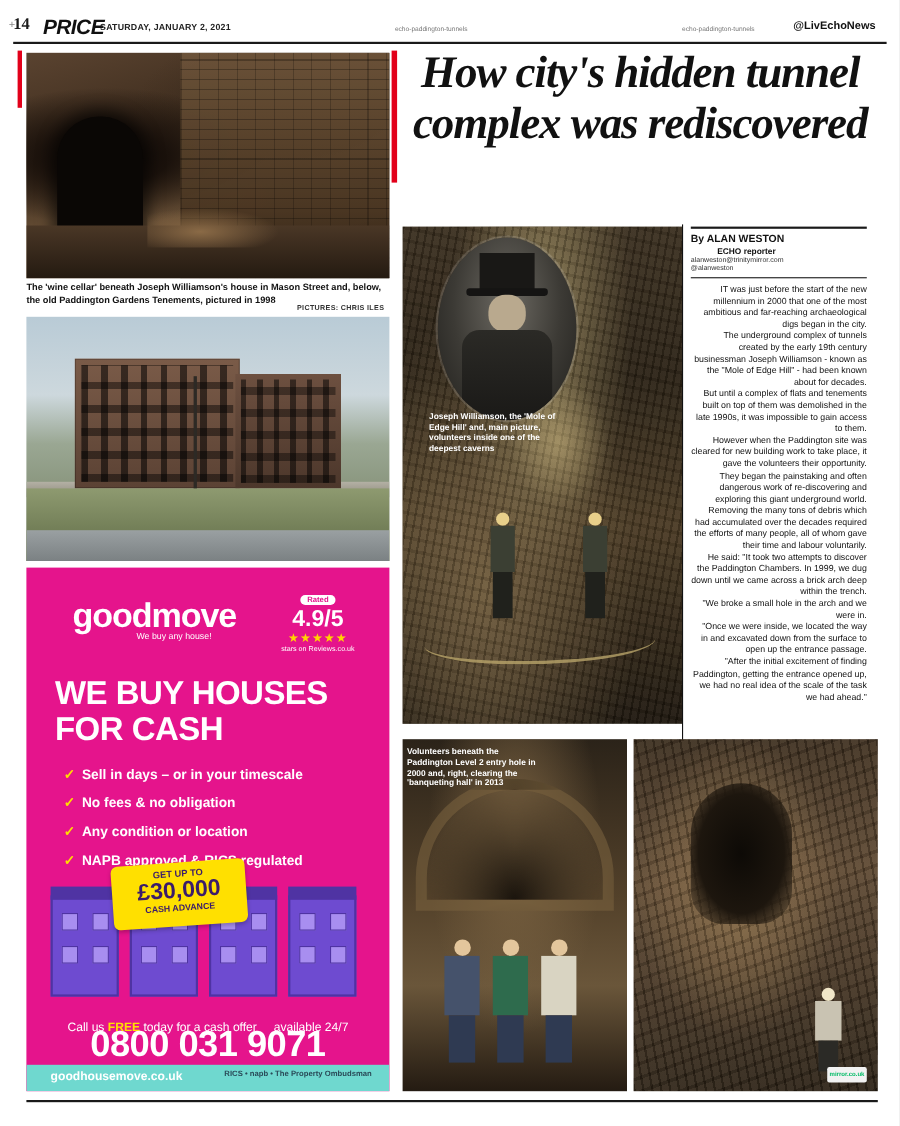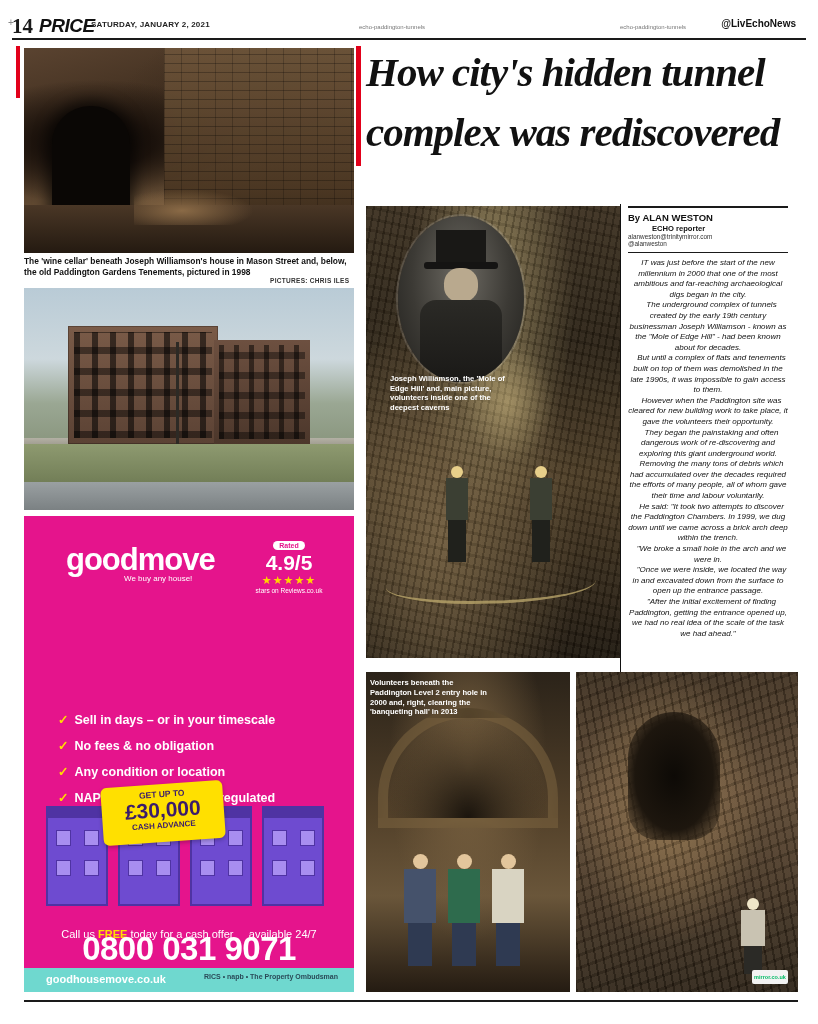--- a/index.html
+++ b/index.html
@@ -14,21 +14,21 @@
     background: #ffffff;
     overflow: hidden;
   }
 
   
   .masthead {
     position: absolute; left: 0; top: 14px; width: 818px; height: 26px;
   }
   .page-num {
     position: absolute; left: 12px; top: 0px;
-    font-size: 21px; font-weight: bold; color: #1a1a1a;
+    font-size: 15px; font-weight: bold; color: #1a1a1a;
     font-family: "Liberation Serif", serif;
   }
   .echo-logo {
     position: absolute; left: 39px; top: 1px;
     font-size: 19px; font-weight: bold; font-style: italic;
     letter-spacing: -0.5px; color: #111;
     font-family: "Liberation Sans", sans-serif;
   }
   .masthead-date {
     position: absolute; left: 91px; top: 6px;
@@ -148,23 +148,24 @@
   #photo-tenements .wall {
     position: absolute; left: 0; top: 150px; width: 100%; height: 14px;
     background: linear-gradient(180deg, #b3b0a4 0%, #8d897c 100%);
   }
 
   
   .headline {
     position: absolute; left: 366px; top: 42px; width: 432px;
     font-family: "Liberation Serif", serif;
     font-weight: bold; font-style: italic;
-    font-size: 41px; line-height: 60px;
+    font-size: 41px; line-height: 46px;
     letter-spacing: -1px;
     color: #111;
+    text-align: center;
   }
 
   
   #photo-main-cavern {
     left: 366px; top: 206px; width: 254px; height: 452px;
     background:
       radial-gradient(ellipse at 50% 18%, #8a7a52 0%, rgba(138,122,82,0) 45%),
       radial-gradient(ellipse at 30% 72%, #6e5a3b 0%, rgba(110,90,59,0) 55%),
       linear-gradient(180deg, #3b2f1f 0%, #2a2114 30%, #4a3a23 60%, #1d160d 100%);
   }
@@ -294,21 +295,21 @@
     font-size: 7.6px; font-weight: bold; color: #111; margin-top: 1px; margin-left: 24px;
   }
   .byline-mail, .byline-social {
     font-size: 6.4px; color: #333;
   }
   .story .rule2 {
     height: 1px; background: #1a1a1a; margin: 5px 0 5px 0;
   }
   .story p {
     font-size: 8px; line-height: 10.6px; color: #111;
-    text-align: center; margin-bottom: 0px; font-style: italic;
+    text-align: right; margin-bottom: 0px;
   }
   .story p + p { text-indent: 7px; }
   .story-box-line {
     position: absolute; left: 620px; top: 204px; width: 1px; height: 570px; background: #111;
   }
 
   
   #advert {
     position: absolute; left: 24px; top: 516px; width: 330px; height: 476px;
     background: #e5148c;
@@ -329,21 +330,21 @@
   #advert .rated .rated-score { font-size: 21px; font-weight: bold; line-height: 22px; }
   #advert .rated .rated-stars { font-size: 11px; color: #ffd400; letter-spacing: 1px; }
   #advert .rated .rated-src { font-size: 6.5px; line-height: 8px; }
 
   #advert .headline-ad {
     position: absolute; left: 26px; top: 98px; width: 290px;
     font-size: 30px; font-weight: bold; color: #fff; line-height: 33px;
     letter-spacing: -0.5px;
   }
   #advert .bullets {
-    position: absolute; left: 34px; top: 196px; width: 280px;
+    position: absolute; left: 34px; top: 180px; width: 280px;
   }
   #advert .bullet {
     font-size: 12.5px; font-weight: bold; color: #fff; margin-bottom: 11px;
   }
   #advert .bullet .tick { color: #ffe000; font-weight: bold; margin-right: 6px; }
 
   #advert .houses {
     position: absolute; left: 22px; bottom: 86px; width: 290px; height: 110px;
   }
   #advert .house {
@@ -518,20 +519,21 @@
     <div class="gm-logo">goodmove</div>
     <div class="gm-sub">We buy any house!</div>
 
     <div class="rated">
       <div class="rated-lbl">Rated</div>
       <div class="rated-score">4.9/5</div>
       <div class="rated-stars">★★★★★</div>
       <div class="rated-src">stars on Reviews.co.uk</div>
     </div>
 
+    <div class="headline-ad">WE BUY HOUSES FOR CASH</div>
 
     <div class="bullets">
       <div class="bullet"><span class="tick">✓</span><span>Sell in days – or in your timescale</span></div>
       <div class="bullet"><span class="tick">✓</span><span>No fees &amp; no obligation</span></div>
       <div class="bullet"><span class="tick">✓</span><span>Any condition or location</span></div>
       <div class="bullet"><span class="tick">✓</span><span>NAPB approved &amp; RICS regulated</span></div>
     </div>
 
     <div class="houses">
       <div class="house h1">

